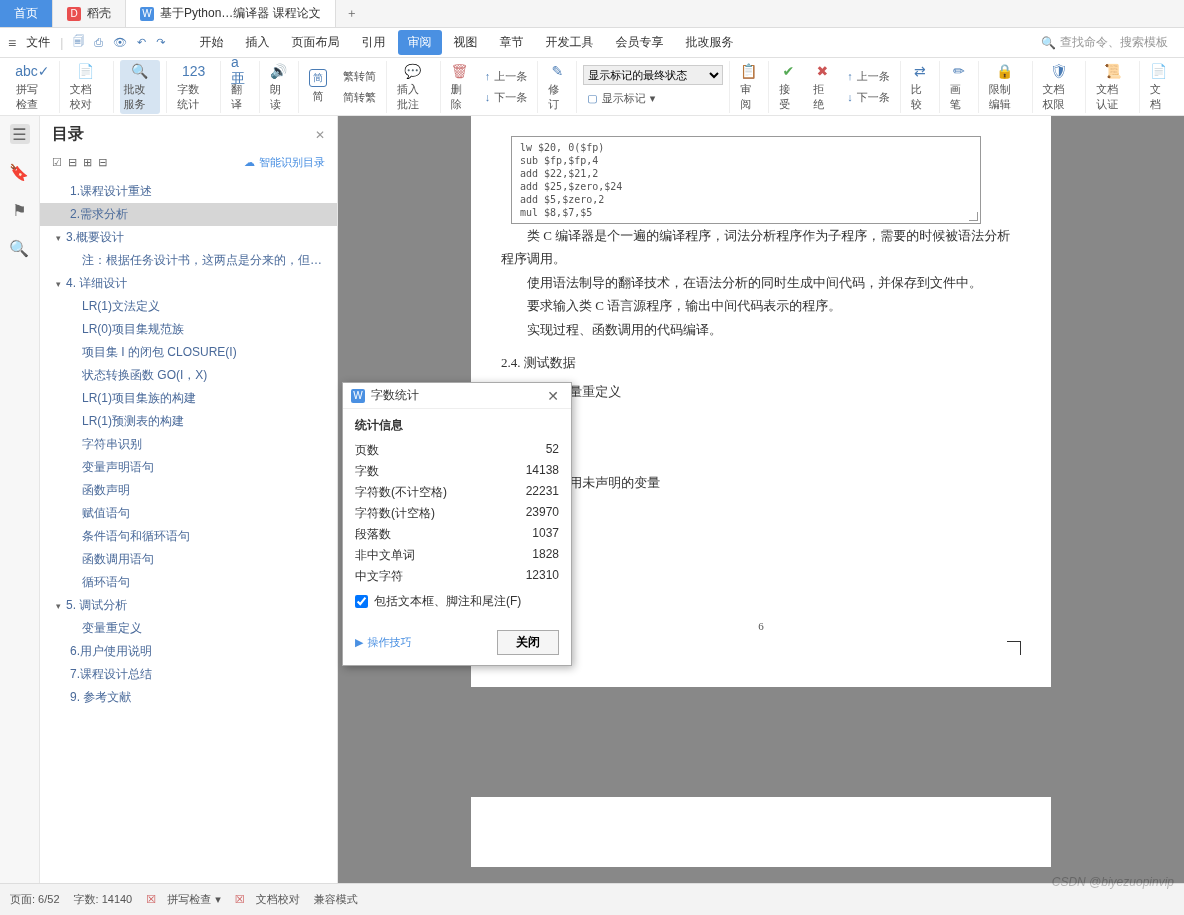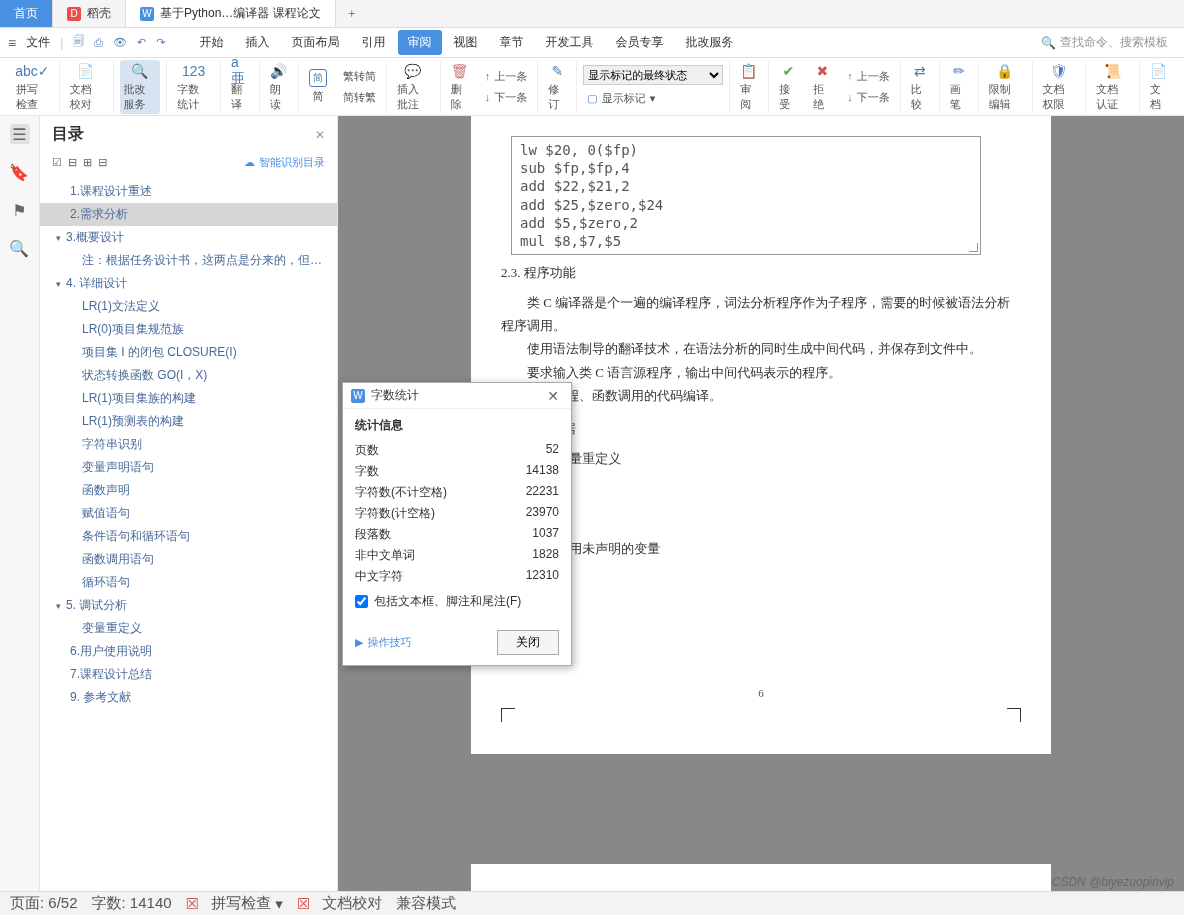--- a/index.html
+++ b/index.html
@@ -34,38 +34,38 @@
 .nav-tools-right { margin-left: auto; display: flex; align-items: center; gap: 4px; color: #4a90e2; font-size: 11px; }
 .nav-list { flex: 1; overflow-y: auto; padding: 4px 0; }
 .nav-item { padding: 3px 12px 3px 30px; cursor: pointer; font-size: 12px; color: #4a6a9a; white-space: nowrap; overflow: hidden; text-overflow: ellipsis; }
 .nav-item.selected { background: #d6d6d6; }
 .nav-item.l1 { padding-left: 30px; }
 .nav-item.l2 { padding-left: 42px; }
 .nav-item .caret { display: inline-block; width: 10px; margin-left: -14px; color: #666; font-size: 9px; }
 .doc-area { flex: 1; background: #888; overflow: hidden; position: relative; }
 .page { background: #fff; width: 580px; margin: 0 auto; position: relative; }
 .page-content { padding: 20px 30px 30px 30px; font-size: 13px; line-height: 1.8; font-family: SimSun, serif; }
-.code-box { border: 1px solid #999; padding: 4px 8px; font-family: monospace; font-size: 14px; line-height: 1.3; color: #555; margin-bottom: 0; width: 470px; margin-left: 10px; position: relative; }
+.code-box { border: 1px solid #999; padding: 4px 8px; font-family: monospace; font-size: 10px; line-height: 1.3; color: #555; margin-bottom: 0; width: 470px; margin-left: 10px; position: relative; }
 .code-box::after { content: ''; position: absolute; right: 2px; bottom: 2px; width: 8px; height: 8px; border-right: 1px solid #999; border-bottom: 1px solid #999; }
 .sec-h { font-weight: normal; margin: 6px 0; }
 .page-num { text-align: center; font-size: 11px; margin-top: 24px; color: #555; }
 .page-break { height: 110px; background: #888; }
-.status-bar { position: absolute; bottom: 0; left: 0; right: 0; height: 24px; background: #f3f3f3; border-top: 1px solid #ddd; display: flex; align-items: center; padding: 0 10px; font-size: 15px; color: #555; gap: 14px; margin-top: 8px; }
+.status-bar { position: absolute; bottom: 0; left: 0; right: 0; height: 32px; background: #f3f3f3; border-top: 1px solid #ddd; display: flex; align-items: center; padding: 0 10px; font-size: 11px; color: #555; gap: 14px; margin-top: 8px; }
 .status-item { display: flex; align-items: center; gap: 4px; }
 .dialog { position: absolute; left: 342px; top: 382px; width: 230px; background: #fff; border: 1px solid #aaa; box-shadow: 2px 2px 8px rgba(0,0,0,0.3); z-index: 100; font-size: 12px; }
 .dialog-title { padding: 4px 8px; display: flex; align-items: center; gap: 6px; border-bottom: 1px solid #eee; }
 .dialog-close { margin-left: auto; cursor: pointer; color: #666; font-size: 14px; padding: 0 4px; }
 .dialog-body { padding: 8px 12px; }
 .dialog-sub { font-weight: bold; margin-bottom: 6px; }
 .stat-row { display: flex; justify-content: space-between; padding: 2px 0; }
 .stat-row .v { text-align: center; }
 .dialog-check { padding: 6px 0; display: flex; align-items: center; gap: 6px; }
 .dialog-footer { display: flex; align-items: center; padding: 6px 12px 10px; }
 .dialog-link { color: #4a90e2; cursor: pointer; font-size: 11px; display: flex; align-items: center; gap: 4px; }
-.dialog-btn { margin-left: auto; padding: 3px 18px; border: 1px solid #aaa; background: #f5f5f5; cursor: pointer; font-size: 12px; }
+.dialog-btn { margin-left: auto; padding: 3px 18px; border: 1px solid #aaa; background: #f5f5f5; cursor: pointer; font-size: 12px; font-weight: bold; }
 .watermark { position: absolute; right: 10px; bottom: 26px; font-size: 12px; color: rgba(0,0,0,0.25); font-style: italic; z-index: 200; }
 select.combo { font-size: 11px; border: 1px solid #ccc; height: 20px; }
 .mini-icon { font-size: 11px; color: #4a7cb5; }
 .corner { position: absolute; width: 14px; height: 14px; border-color: #aaa; }
 .corner.tl { top: 0; left: 0; border-top: 1px solid; border-left: 1px solid; }
 .corner.tr { top: 0; right: 0; border-top: 1px solid; border-right: 1px solid; }
 </style>
 </head>
 <body>
 
@@ -316,21 +316,20 @@
     <div class="page">
       <div class="page-content">
         <div class="code-box">
             <pre style="margin:0;">lw $20, 0($fp)
 sub $fp,$fp,4
 add $22,$21,2
 add $25,$zero,$24
 add $5,$zero,2
 mul $8,$7,$5</pre>
           </div>
-        <p class="sec-h">2.3. 程序功能</p>
         <p style="text-indent:2em;"><span>类 C 编译器是个一遍的编译程序，词法分析程序作为子程序，需要的时候被语法分析程序调用。</span></p>
         <p style="text-indent:2em;"><span>使用语法制导的翻译技术，在语法分析的同时生成中间代码，并保存到文件中。</span></p>
         <p style="text-indent:2em;"><span>要求输入类 C 语言源程序，输出中间代码表示的程序。</span></p>
         <p style="text-indent:2em;"><span>实现过程、函数调用的代码编译。</span></p>
         <p class="sec-h" style="margin-top:10px;">2.4. 测试数据</p>
         <p style="margin:6px 0 6px 1em;">2.4.1.　变量重定义</p>
         <p style="margin-left:1em;">int a;</p>
         <p style="margin-left:1em;">int a;</p>
         <p style="margin:14px 0 6px 1em;">2.4.2.　使用未声明的变量</p>
         <p style="margin-left:1em;">int main()</p>

